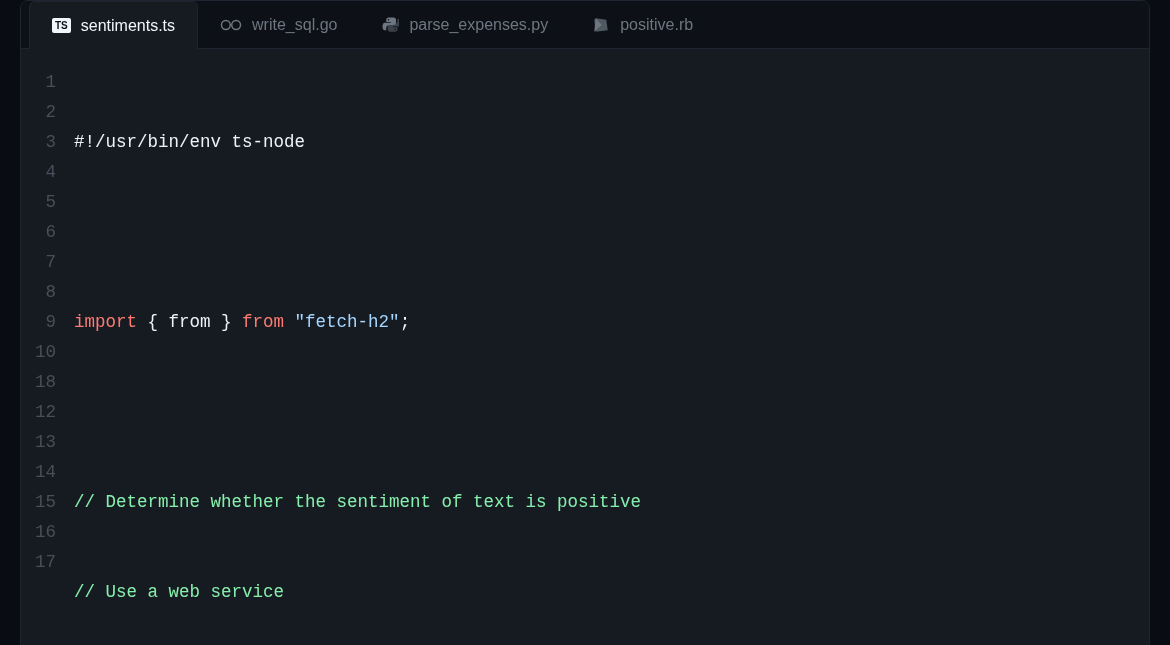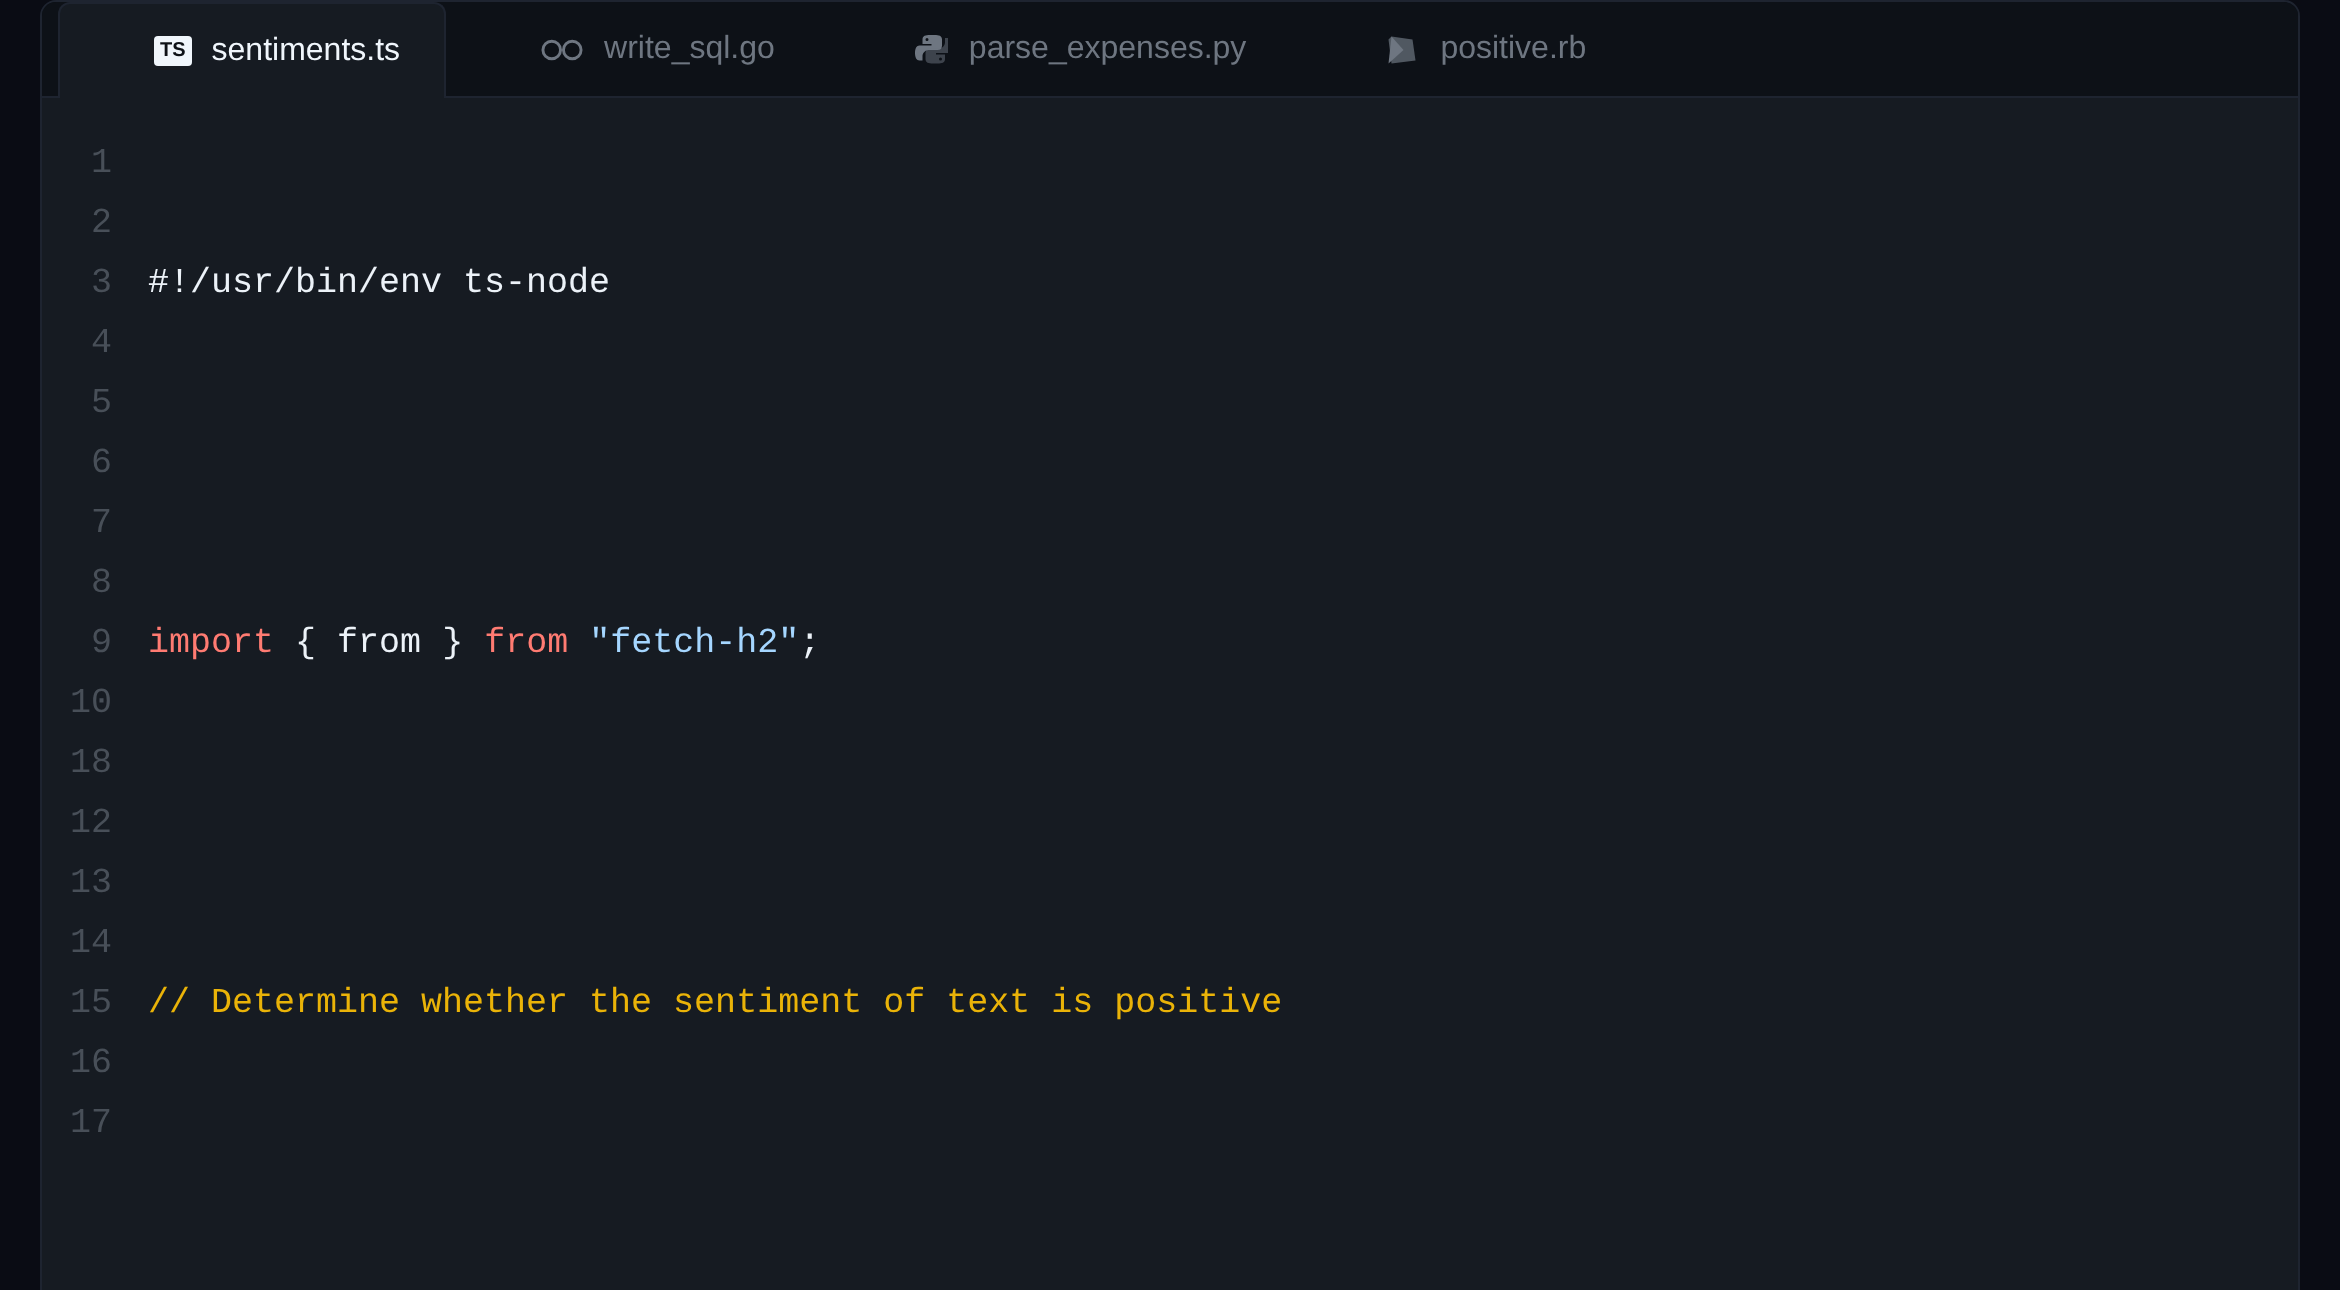--- a/index.html
+++ b/index.html
@@ -42,21 +42,21 @@
       background: #161b22;
       color: #f0f6fc;
       border-top: 1px solid #1e2430;
       border-left: 1px solid #1e2430;
       border-right: 1px solid #1e2430;
       border-radius: 6px 6px 0 0;
       margin-bottom: -1px;
       position: relative;
       z-index: 2;
     }
-    .tab-icon { display: inline-flex; align-items: flex-start; margin-left: 25px; }
+    .tab-icon { display: inline-flex; align-items: flex-start; }
     .ts-badge {
       background: #c9d1d9;
       color: #0d1117;
       font-size: 10px;
       font-weight: 700;
       padding: 2px 3px;
       border-radius: 2px;
       font-family: Arial, sans-serif;
     }
     .tab.active .ts-badge { background: #f0f6fc; }
@@ -79,21 +79,21 @@
       font-size: 17.5px;
       line-height: 30px;
       white-space: pre;
       position: relative;
     }
     .line { height: 30px; position: relative; font-family: Liberation Mono, monospace; }
     .line .content { position: relative; z-index: 2; display: inline; }
     .t-white { color: #ecf2f8; }
     .t-red { color: #ff7b72; }
     .t-sky { color: #a5d6ff; }
-    .t-grey { color: #eab308; }
+    .t-grey { color: #86efac; }
   </style>
 </head>
 <body>
 
 <div class="editor-frame">
   <div class="tabbar">
     <div class="tab active">
       <span class="tab-icon">
           <span class="ts-badge">TS</span>
         </span>
@@ -149,20 +149,21 @@
         <div>15</div>
         <div>16</div>
         <div>17</div>
     </div>
     <div class="code">
       <div class="line"><span class="content"><span class="t-white">#!/usr/bin/env ts-node</span></span></div>
       <div class="line"><span class="content"></span></div>
       <div class="line"><span class="content"><span class="t-red">import</span><span class="t-white"> { </span><span class="t-white">from</span><span class="t-white"> } </span><span class="t-red">from</span><span> </span><span class="t-sky">"fetch-h2"</span><span class="t-white">;</span></span></div>
       <div class="line"><span class="content"></span></div>
       <div class="line"><span class="content"><span class="t-grey">// Determine whether the sentiment of text is positive</span></span></div>
+      <div class="line"><span class="content"><span class="t-grey">// Use a web service</span></span></div>
       
       
       
       
       
       
       
       
       
       

